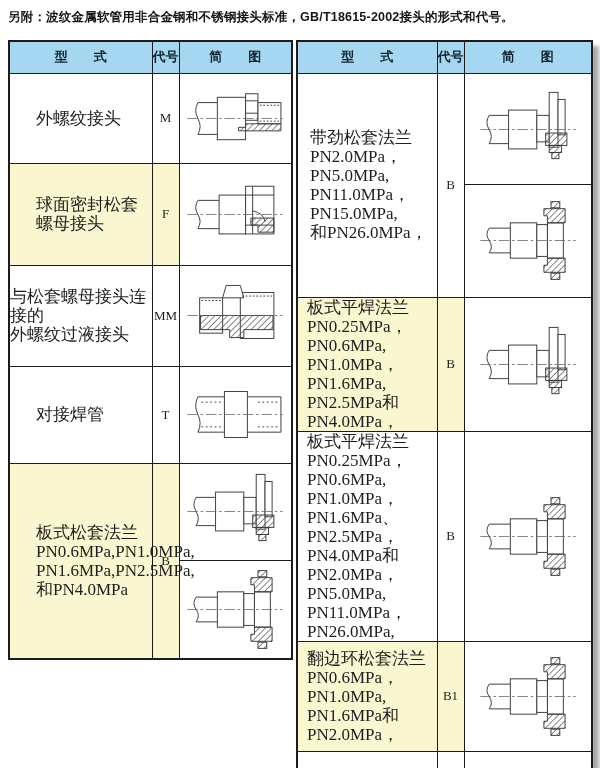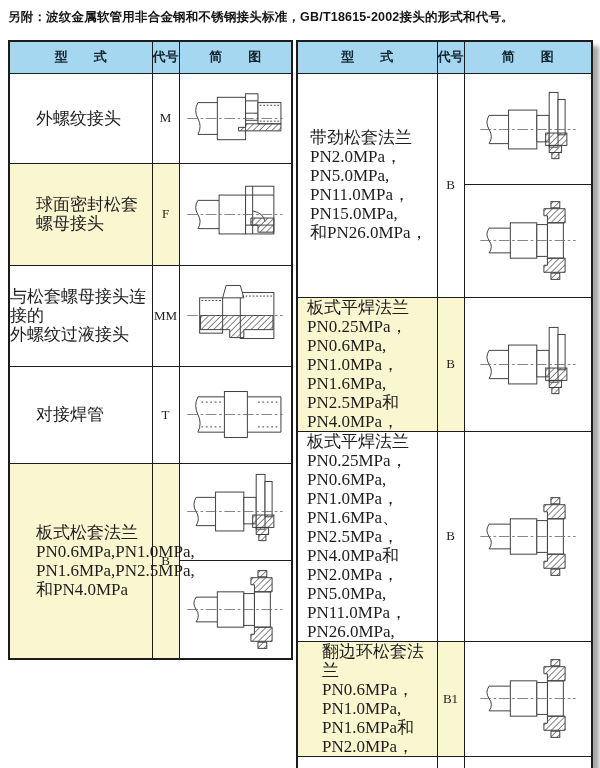--- a/index.html
+++ b/index.html
@@ -269,21 +269,21 @@
                 <polygon points="78,12 102,12 102,28 82,28 82,20 78,20" fill="url(#hatch)"></polygon>
                 <polygon points="82,68 102,68 102,84 78,84 78,76 82,76" fill="url(#hatch)"></polygon>
                 <rect x="86" y="4" width="10" height="7" fill="url(#hatch)"></rect>
                 <rect x="86" y="85" width="10" height="7" fill="url(#hatch)"></rect>
                 <line x1="6" y1="48" x2="114" y2="48" stroke="#666" stroke-width="0.9" stroke-dasharray="12 3 3 3"></line>
               </svg>
             </div>
           </td>
         </tr>
         <tr style="height: 110px;">
-          <td class="type bg-yellow" style="padding-left: 24px;">翻边环松套法兰<br>PN0.6MPa，PN1.0MPa,<br>PN1.6MPa和PN2.0MPa，</td>
+          <td class="type bg-yellow" style="padding-left: 9px;">翻边环松套法兰<br>PN0.6MPa，PN1.0MPa,<br>PN1.6MPa和PN2.0MPa，</td>
           <td class="code bg-yellow">B1</td>
           <td class="diagram">
             <div class="dcell" style="height: 109px;">
               <svg viewBox="0 0 120 96" width="106" height="85" fill="none" stroke="#3c3c3c" stroke-width="1.1" xmlns="http://www.w3.org/2000/svg">
                 <path d="M16 34 H40 M16 62 H40 M16 34 q-5 7 0 14 q5 7 0 14"></path>
                 <rect x="40" y="28" width="30" height="40" fill="#fff"></rect>
                 <rect x="70" y="30" width="12" height="36" fill="#fff"></rect>
                 <rect x="82" y="28" width="18" height="40" fill="#fff"></rect>
                 <polygon points="78,12 102,12 102,28 82,28 82,20 78,20" fill="url(#hatch)"></polygon>
                 <polygon points="82,68 102,68 102,84 78,84 78,76 82,76" fill="url(#hatch)"></polygon>

